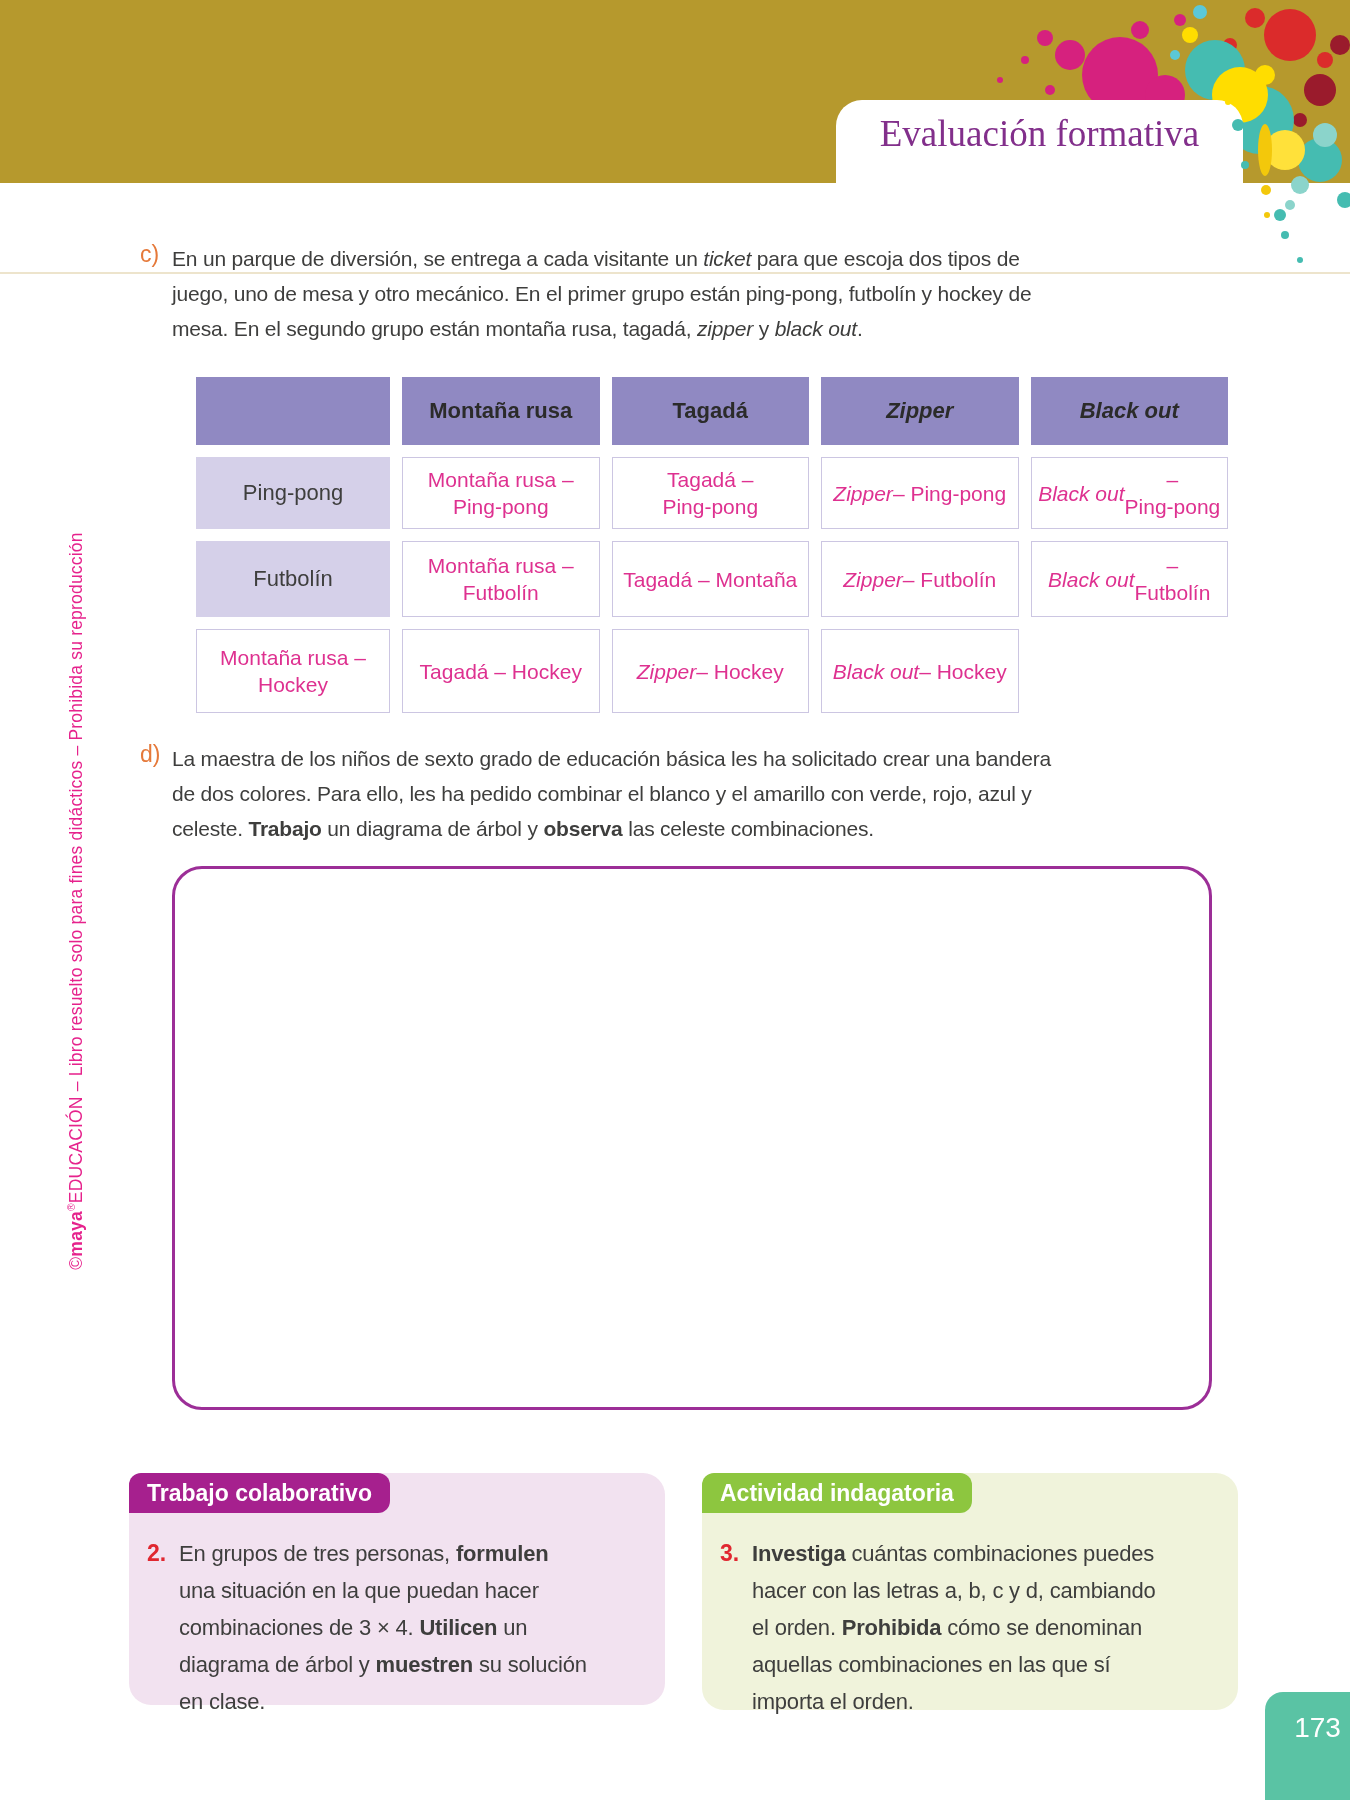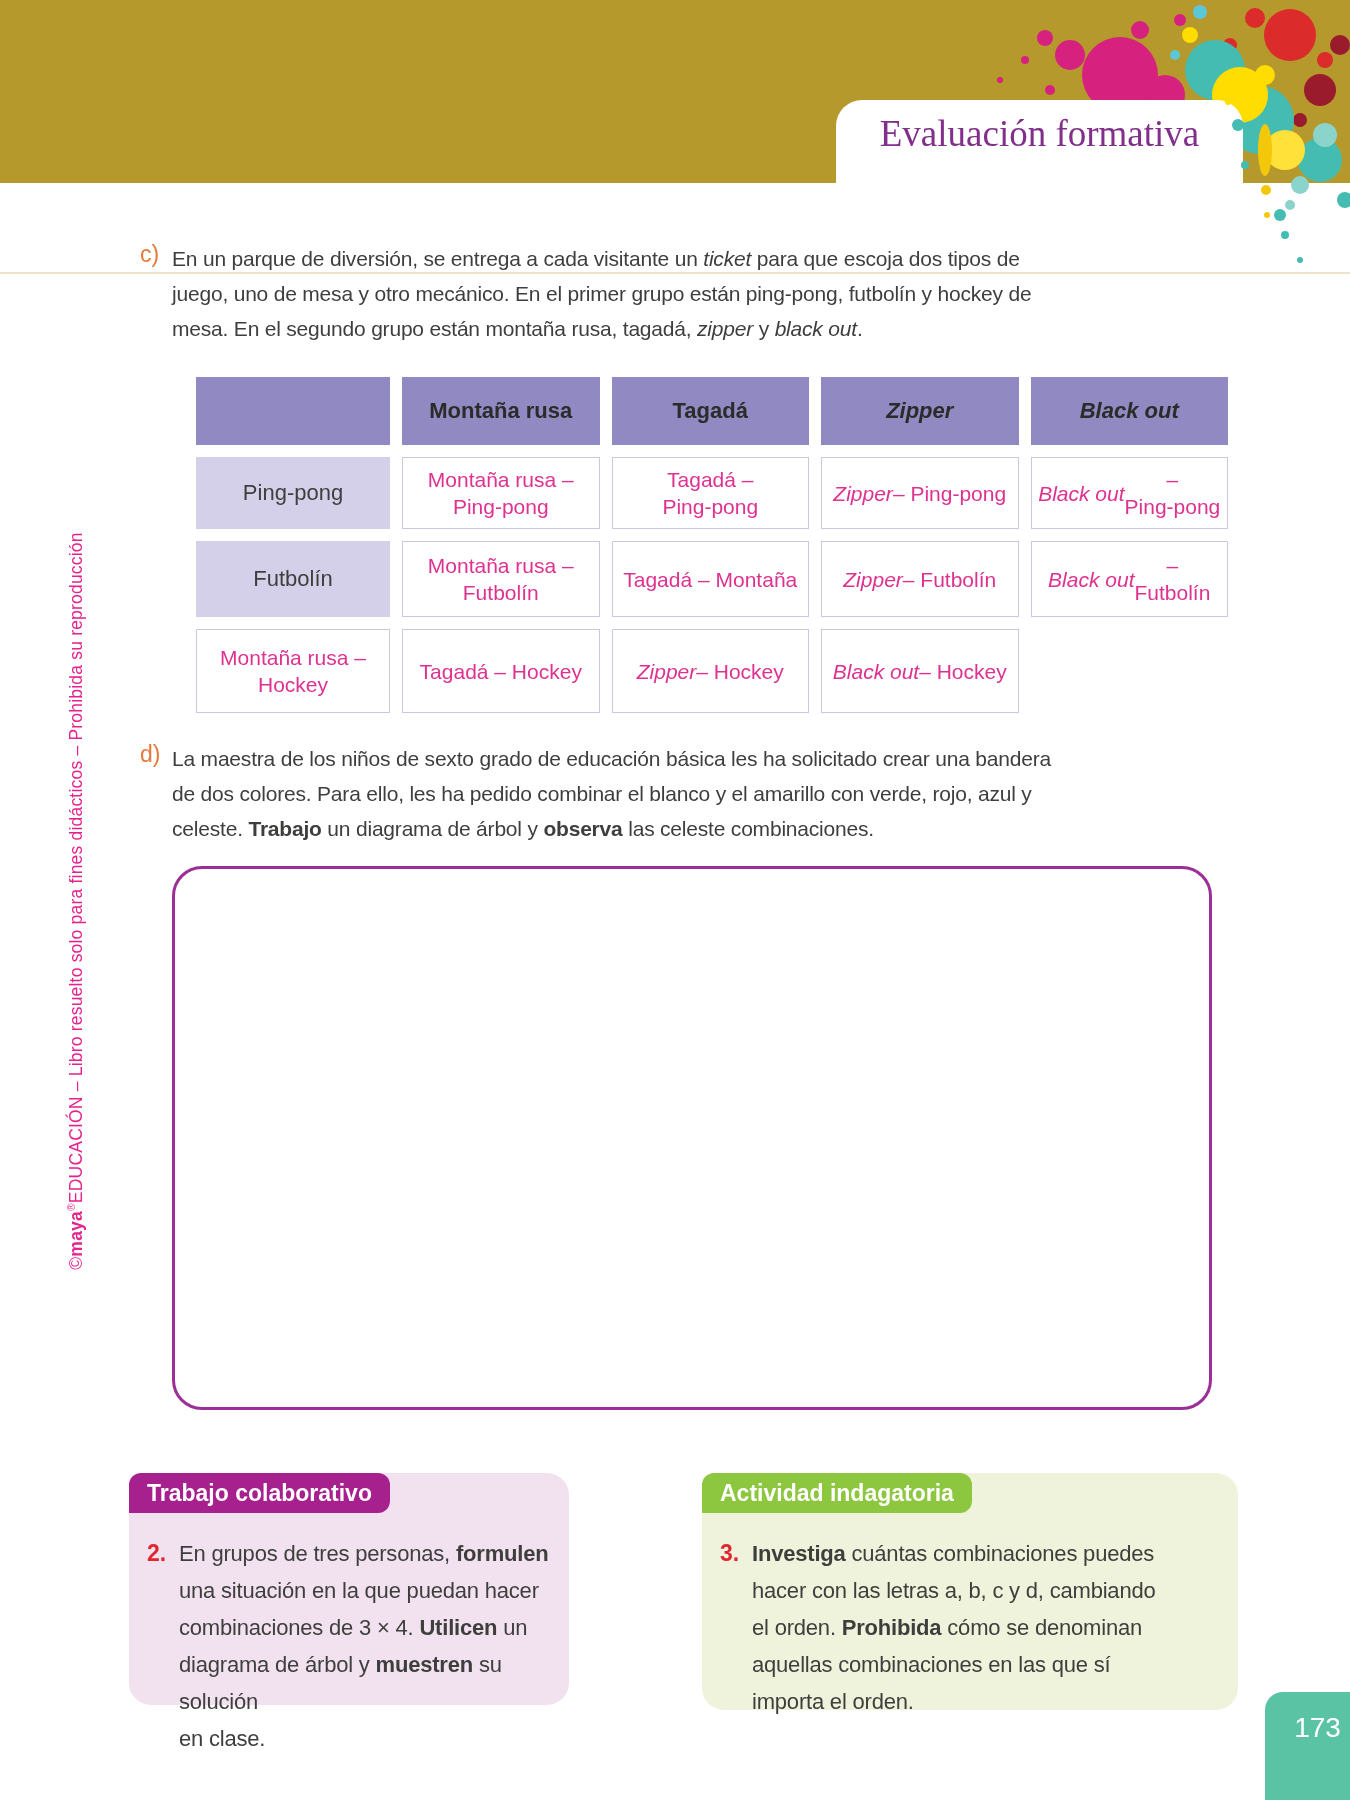--- a/index.html
+++ b/index.html
@@ -39,21 +39,21 @@
   .combo-table>div{display:flex;align-items:center;justify-content:center;text-align:center;}
   .th{background:var(--table-header-bg);font-weight:700;font-size:22px;color:#2B2B2A;}
   .rh{background:var(--table-rowlabel-bg);font-size:22px;color:var(--body-text);}
   .td{background:#fff;border:1px solid var(--table-cell-border);color:var(--table-cell-text);
       font-size:21px;line-height:27px;white-space:pre-line;}
 
   .answer-box{position:absolute;left:172px;top:866px;width:1040px;height:544px;background:#fff;
               border:3px solid var(--box-border-purple);border-radius:30px;box-sizing:border-box;}
 
   .activity{position:absolute;top:1473px;border-radius:22px;}
-  .activity-left{left:129px;width:440px;height:232px;background:var(--panel-pink);}
+  .activity-left{left:129px;width:536px;height:232px;background:var(--panel-pink);}
   .activity-right{left:702px;width:536px;height:237px;background:var(--panel-green);}
   .tab{position:absolute;left:0;top:0;height:40px;line-height:40px;padding:0 18px;color:#fff;
        font-weight:700;font-size:23px;border-radius:12px 12px 12px 0;white-space:nowrap;}
   .activity-left .tab{background:var(--tab-magenta);}
   .activity-right .tab{background:var(--tab-green);}
   .acontent{display:flex;padding:62px 18px 0 18px;}
   .num{color:var(--number-red);font-weight:700;font-size:23px;width:32px;flex:none;line-height:37px;}
   .atext{flex:1;font-size:22px;line-height:37px;letter-spacing:-0.2px;white-space:pre-line;color:var(--body-text);}
 
   .page-tab{position:absolute;left:1265px;top:1692px;width:85px;height:108px;background:var(--page-tab-teal);

